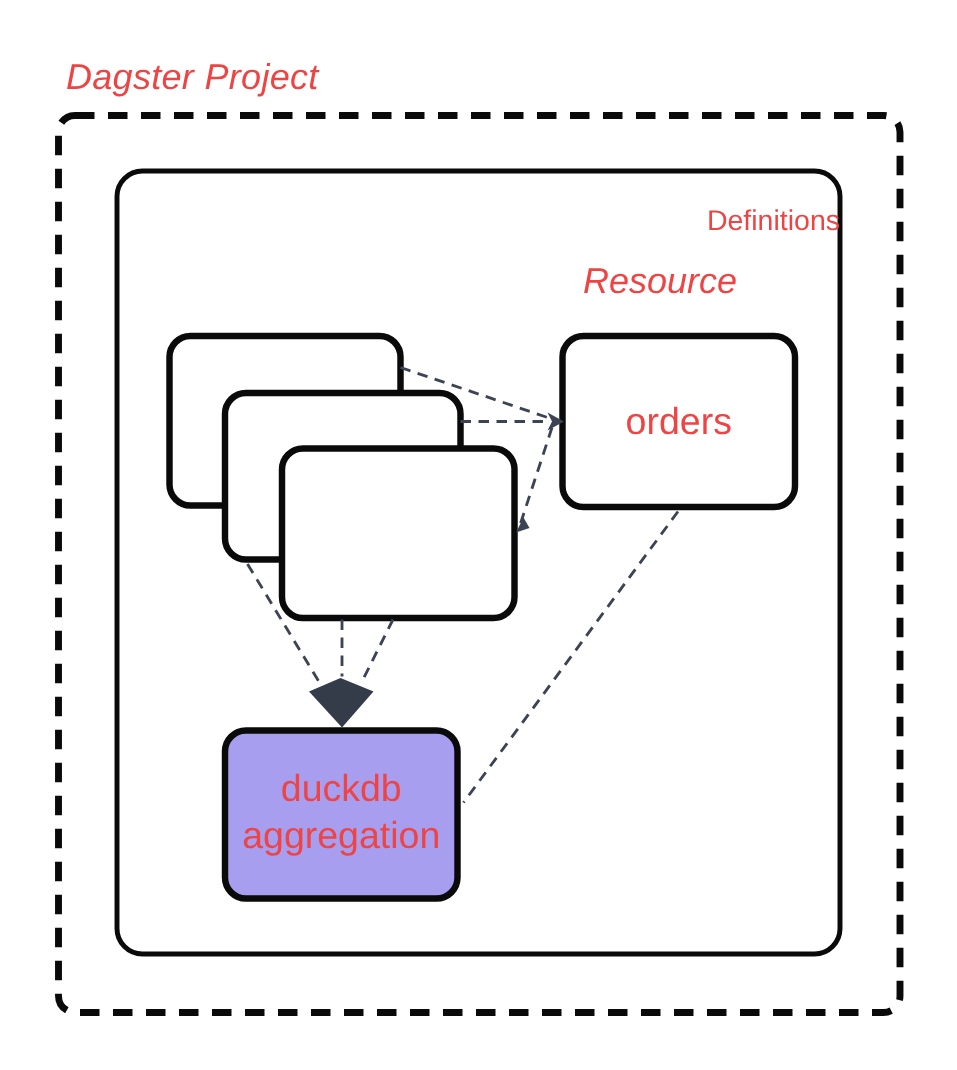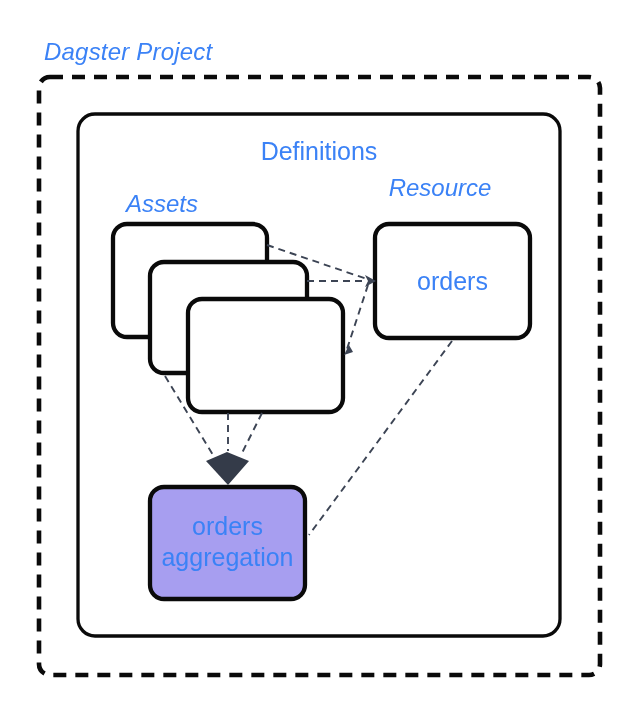--- a/index.html
+++ b/index.html
@@ -1,33 +1,33 @@
 <!DOCTYPE html>
 <html><head>
 <meta charset="utf-8">
 <style>
   html,body{margin:0;padding:0;background:#ffffff;}
   #stage{
     position:relative;
     width:638px;height:713px;
     background:#ffffff;
     font-family:"Liberation Sans", sans-serif;
-    color:#3b82f6;
+    color:#ef4444;
     overflow:hidden;
   }
   #diagram-svg{position:absolute;left:0;top:0;}
   .lbl{position:absolute;white-space:nowrap;}
   .title{
     left:44px;top:38px;
     font-size:24px;font-style:italic;font-weight:500;
     letter-spacing:.2px;
   }
   .definitions{
     left:78px;top:137px;width:482px;
-    text-align:center;font-size:25px;font-weight:400;
+    text-align:right;font-size:19px;font-weight:400;
   }
   .assets-label{
     left:112px;top:190px;width:100px;
     text-align:center;font-size:24px;font-style:italic;font-weight:500;
   }
   .resource-label{
     left:380px;top:174px;width:120px;
     text-align:center;font-size:24px;font-style:italic;font-weight:500;
   }
   .duckdb-label{
@@ -75,21 +75,20 @@
 
     <polygon points="344,355 353,352 349,345" fill="#3C4454"></polygon>
 
     <polygon points="206,461 227,452 249,461 228,485" fill="#343B49"></polygon>
   </svg>
 
   <div class="lbl title">Dagster Project</div>
 
   <div class="lbl definitions">Definitions</div>
 
-  <div class="lbl assets-label">Assets</div>
 
   <div class="lbl resource-label">Resource</div>
 
   <div class="lbl duckdb-label">orders</div>
 
-  <div class="lbl orders-label">orders aggregation</div>
+  <div class="lbl orders-label">duckdb aggregation</div>
 
 </div>
 
 </body></html>

